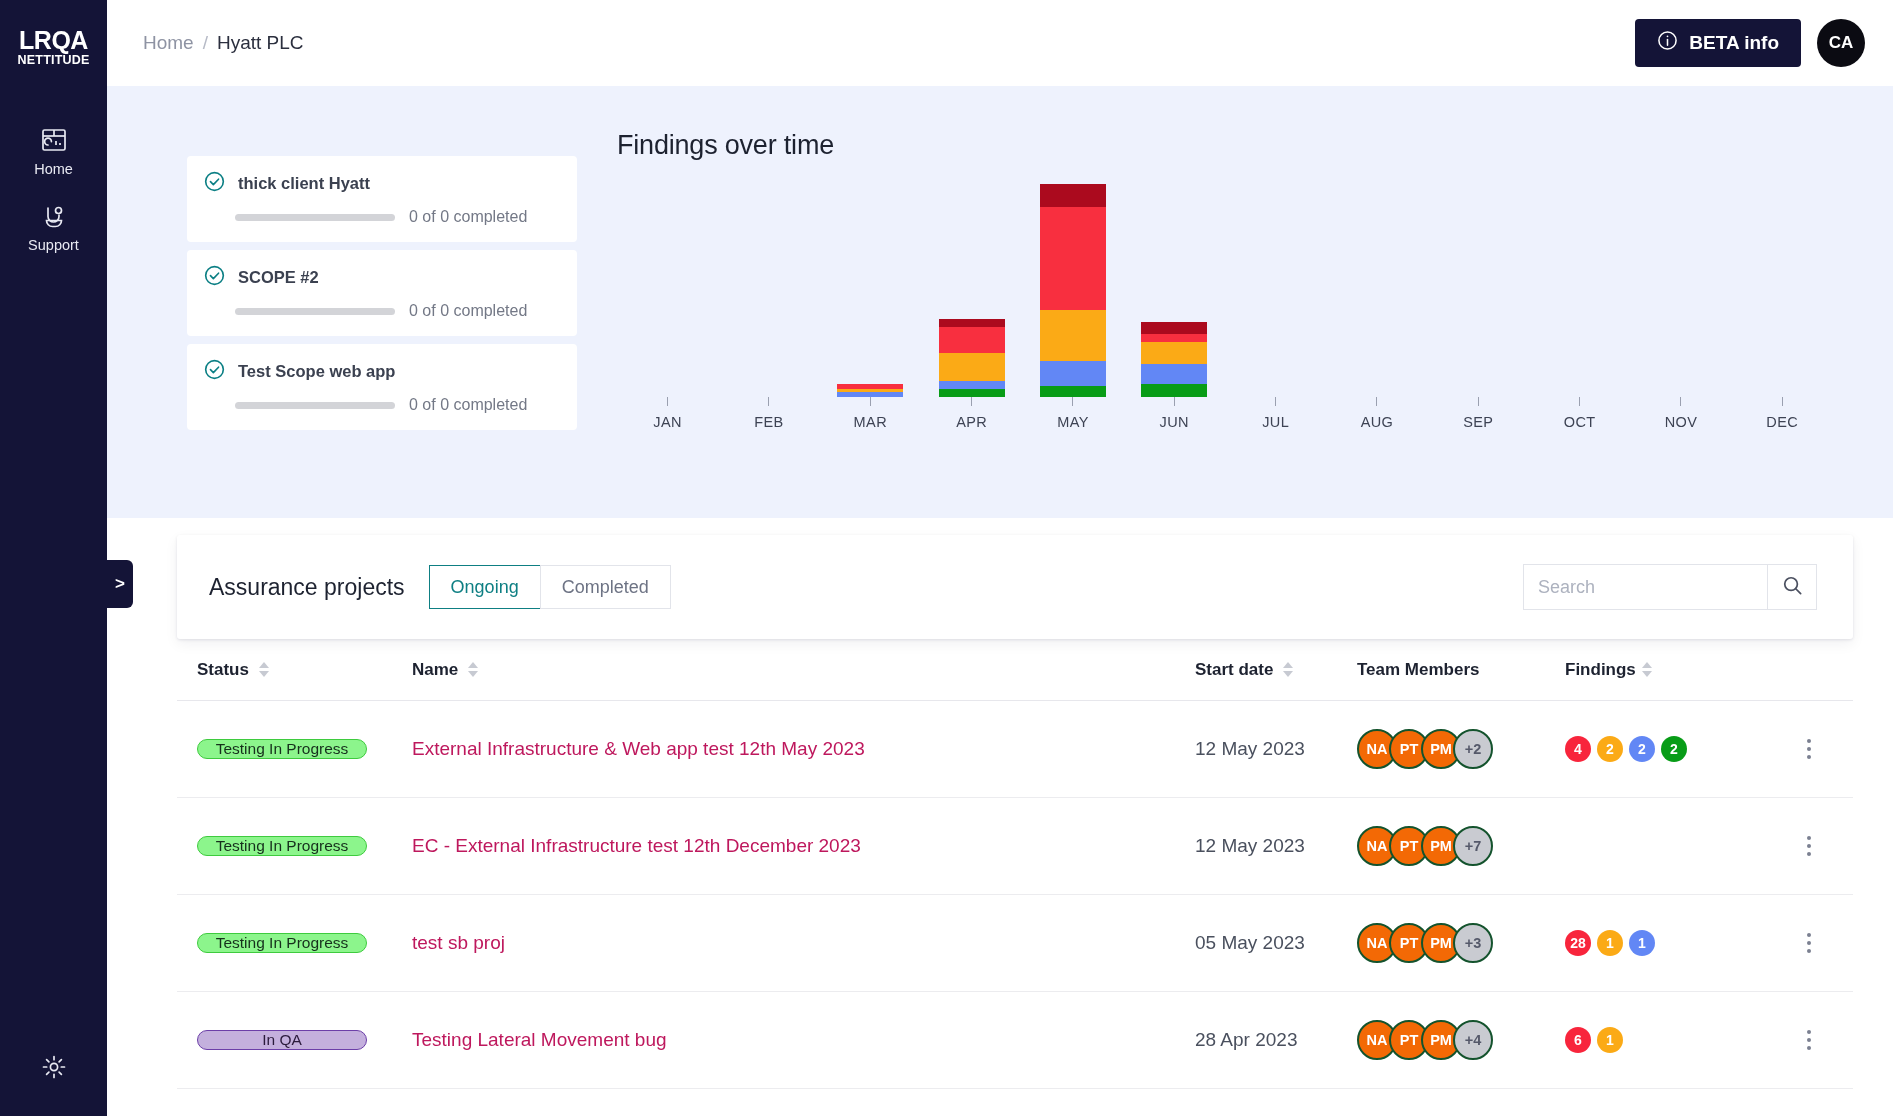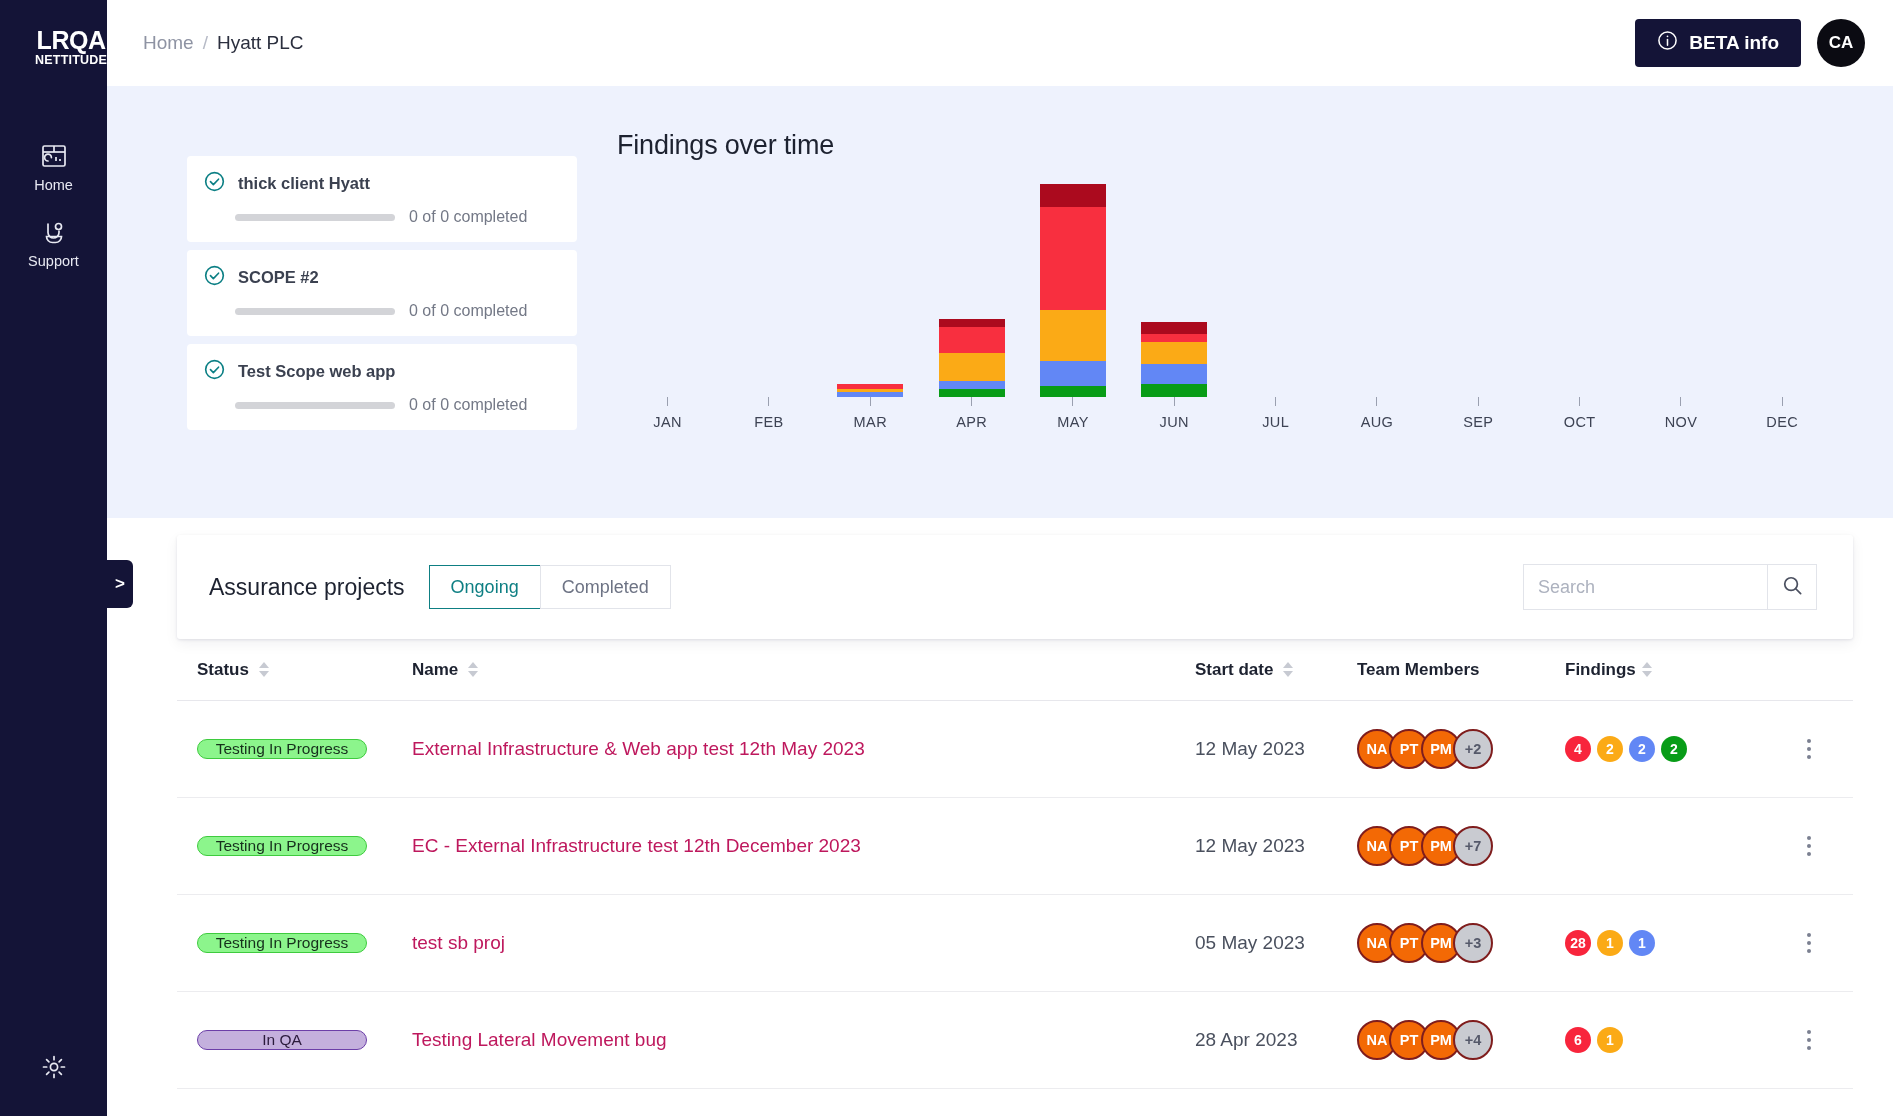--- a/index.html
+++ b/index.html
@@ -8,24 +8,23 @@
     font-family: "Liberation Sans", sans-serif;
     background: #ffffff;
     overflow: hidden;
   }
   #app { position: relative; width: 1893px; height: 1116px; display: flex; }
 
   
   .sidebar {
     width: 107px; height: 1116px;
     background: #141437;
-    display: flex; flex-direction: column; align-items: flex-end;
+    display: flex; flex-direction: column; align-items: center;
     flex: 0 0 107px;
     position: relative;
-    gap: 16px;
   }
   .logo { margin-top: 28px; text-align: center; color: #fff; user-select: none; }
   .logo-main {
     font-size: 25px; font-weight: 700; letter-spacing: -0.5px; line-height: 1;
     font-family: "Liberation Sans", sans-serif;
   }
   .logo-sub {
     font-size: 12.5px; font-weight: 700; letter-spacing: 0.2px; line-height: 1.25;
   }
   .nav { margin-top: 46px; width: 100%; }
@@ -168,21 +167,21 @@
   .pill.purple { background: #c4b0dd; border: 1.5px solid #6c3fa8; color: #2b1b3c; }
 
   .proj-name { font-size: 19px; color: #be185d; }
   .proj-date { font-size: 19px; color: #4a505e; }
 
   .avatars { display: flex; align-items: center; }
   .av {
     width: 40px; height: 40px; border-radius: 50%;
     display: flex; align-items: center; justify-content: center;
     font-size: 14.5px; font-weight: 700; color: #fff; margin-right: -8px;
-    border: 2px solid #7f1d1d;
+    border: 2px solid #14532d;
   }
   .av.orange { background: #f36905; }
   .av.more { background: #c9cbd1; color: #55596a; }
 
   .fbadge {
     width: 26px; height: 26px; border-radius: 50%;
     display: flex; align-items: center; justify-content: center;
     font-size: 14px; font-weight: 700; color: #fff;
   }
   .kebab { display: flex; flex-direction: column; gap: 4px; cursor: pointer; padding: 6px; }

